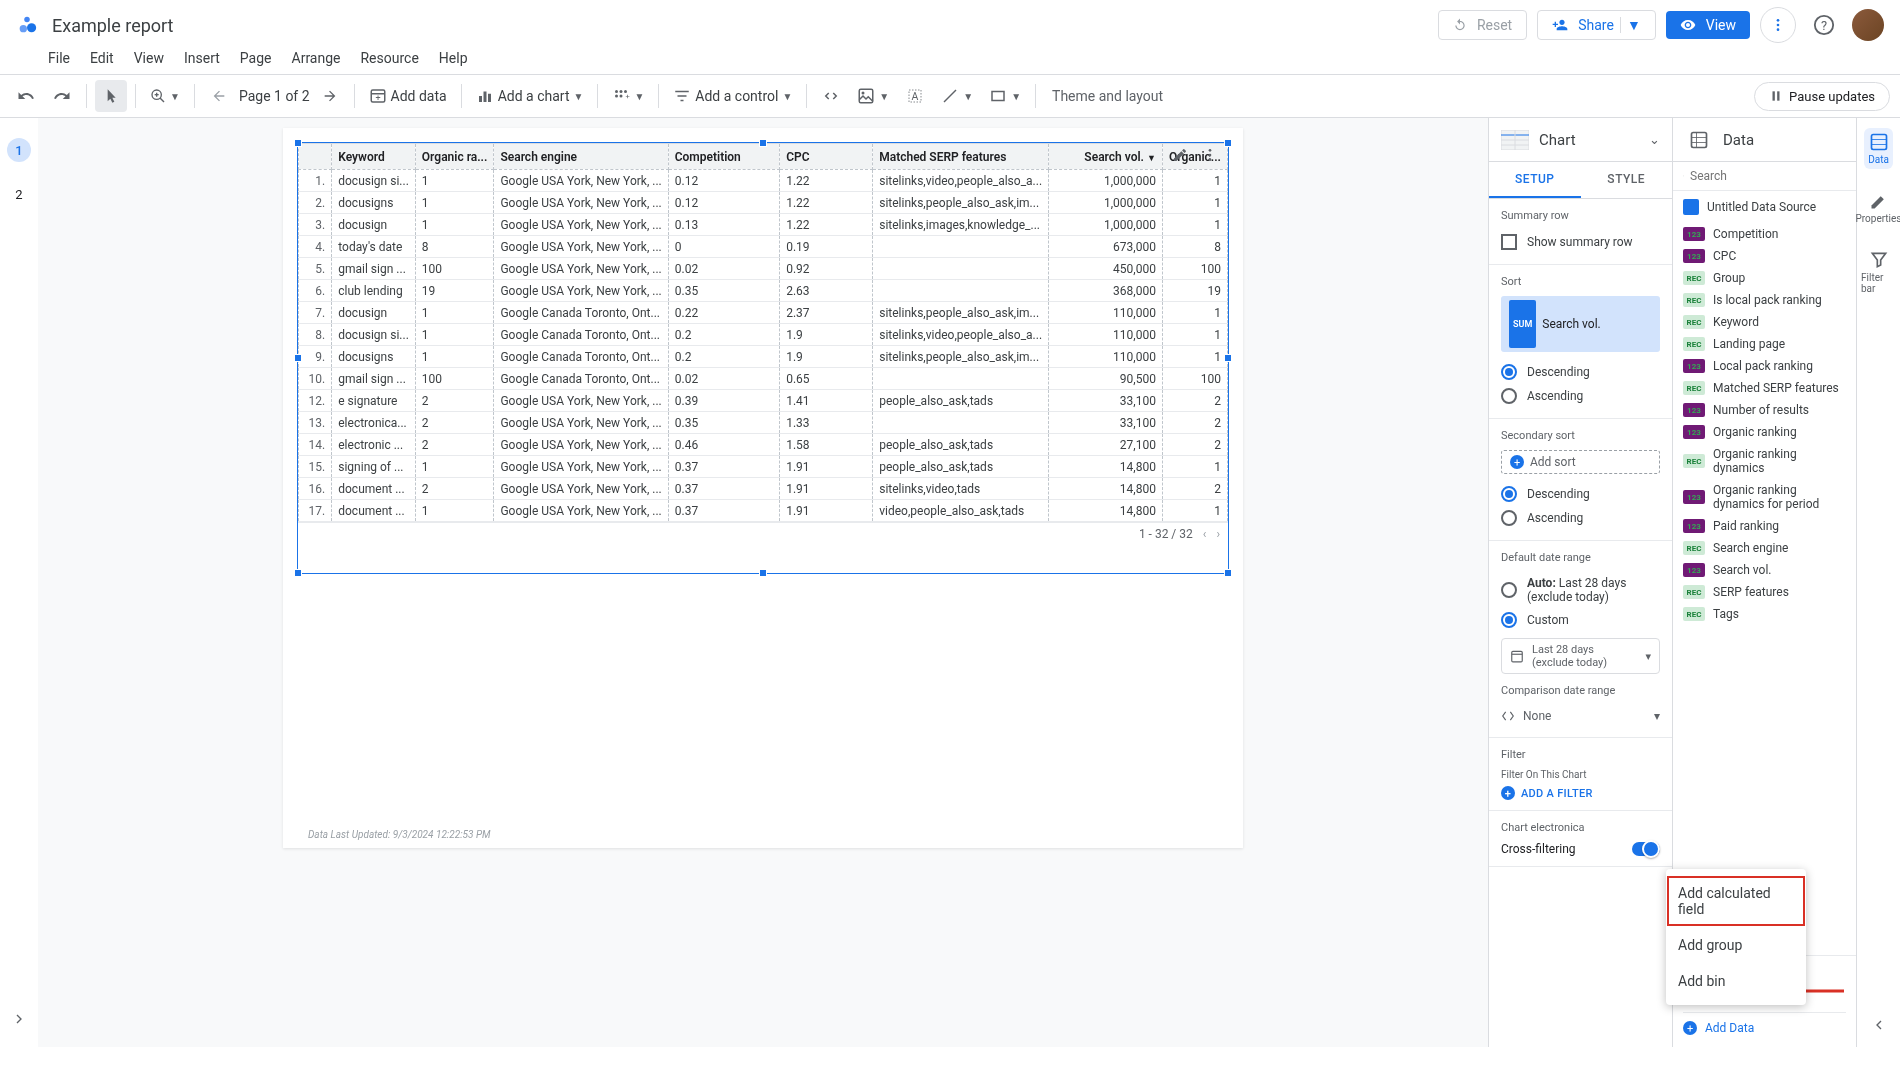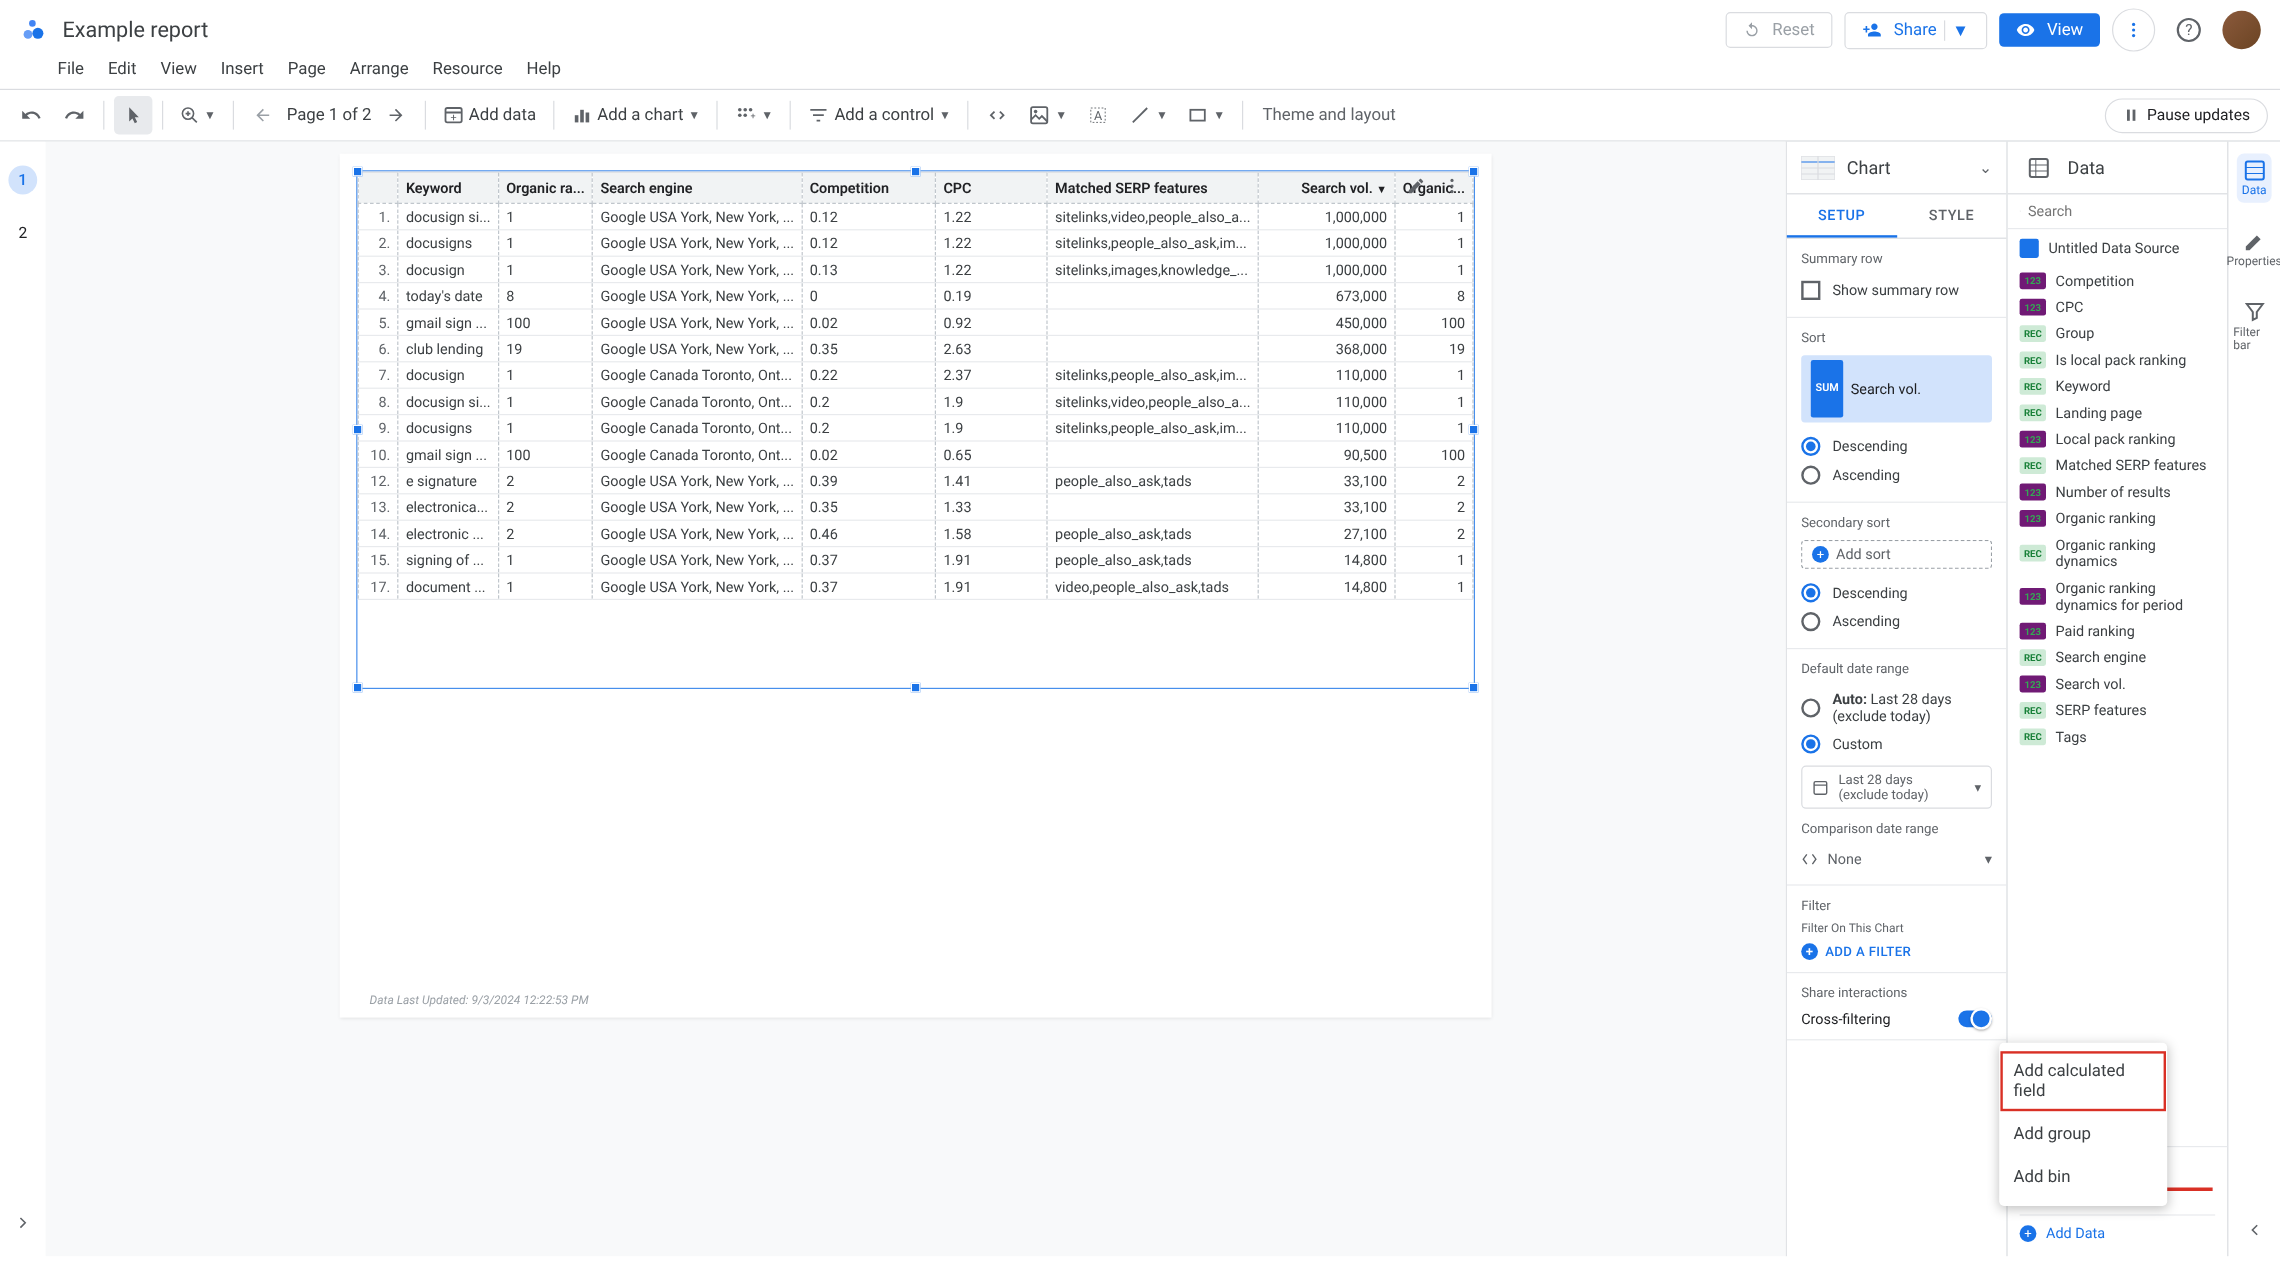--- a/index.html
+++ b/index.html
@@ -511,32 +511,48 @@
                   <td>signing of ...</td>
                   <td>1</td>
                   <td>Google USA York, New York, ...</td>
                   <td>0.37</td>
                   <td>1.91</td>
                   <td>people_also_ask,tads</td>
                   <td class="num">14,800</td>
                   <td class="num">1</td>
                 </tr>
                 <tr>
+                  <td class="rownum">16.</td>
+                  <td>document ...</td>
+                  <td>2</td>
+                  <td>Google USA York, New York, ...</td>
+                  <td>0.37</td>
+                  <td>1.91</td>
+                  <td>sitelinks,video,tads</td>
+                  <td class="num">14,800</td>
+                  <td class="num">2</td>
+                </tr>
+                <tr>
                   <td class="rownum">17.</td>
                   <td>document ...</td>
                   <td>1</td>
                   <td>Google USA York, New York, ...</td>
                   <td>0.37</td>
                   <td>1.91</td>
                   <td>video,people_also_ask,tads</td>
                   <td class="num">14,800</td>
                   <td class="num">1</td>
                 </tr>
               </tbody>
           </table>
+          <div class="table-footer">
+            <span>1 - 32 / 32</span>
+            <span class="footer-nav-ic">‹</span>
+            <span class="footer-nav-ic">›</span>
+          </div>
         </div>
       </div>
       <div class="data-updated">Data Last Updated: 9/3/2024 12:22:53 PM</div>
     </div>
   </div>
 
   <div class="panel">
     <div class="panel-header">
       <div class="panel-header-icon">
           <svg width="28" height="20" viewBox="0 0 28 20">
@@ -621,21 +637,21 @@
       </div>
       <div class="panel-section">
         <div class="panel-section-title">Filter</div>
         <div style="font-size:10px;color:#5f6368;margin-bottom:6px">Filter On This Chart</div>
         <div class="add-filter-link">
           <span class="add-circle">+</span>
           <span>ADD A FILTER</span>
         </div>
       </div>
       <div class="panel-section">
-        <div class="panel-section-title">Share interactions</div>
+        <div class="panel-section-title">Chart electronica</div>
         <div class="interact-row">
           <span>Cross-filtering</span>
           <div class="toggle"></div>
         </div>
       </div>
     </div>
   </div>
 
   <div class="data-panel">
     <div class="panel-header">

